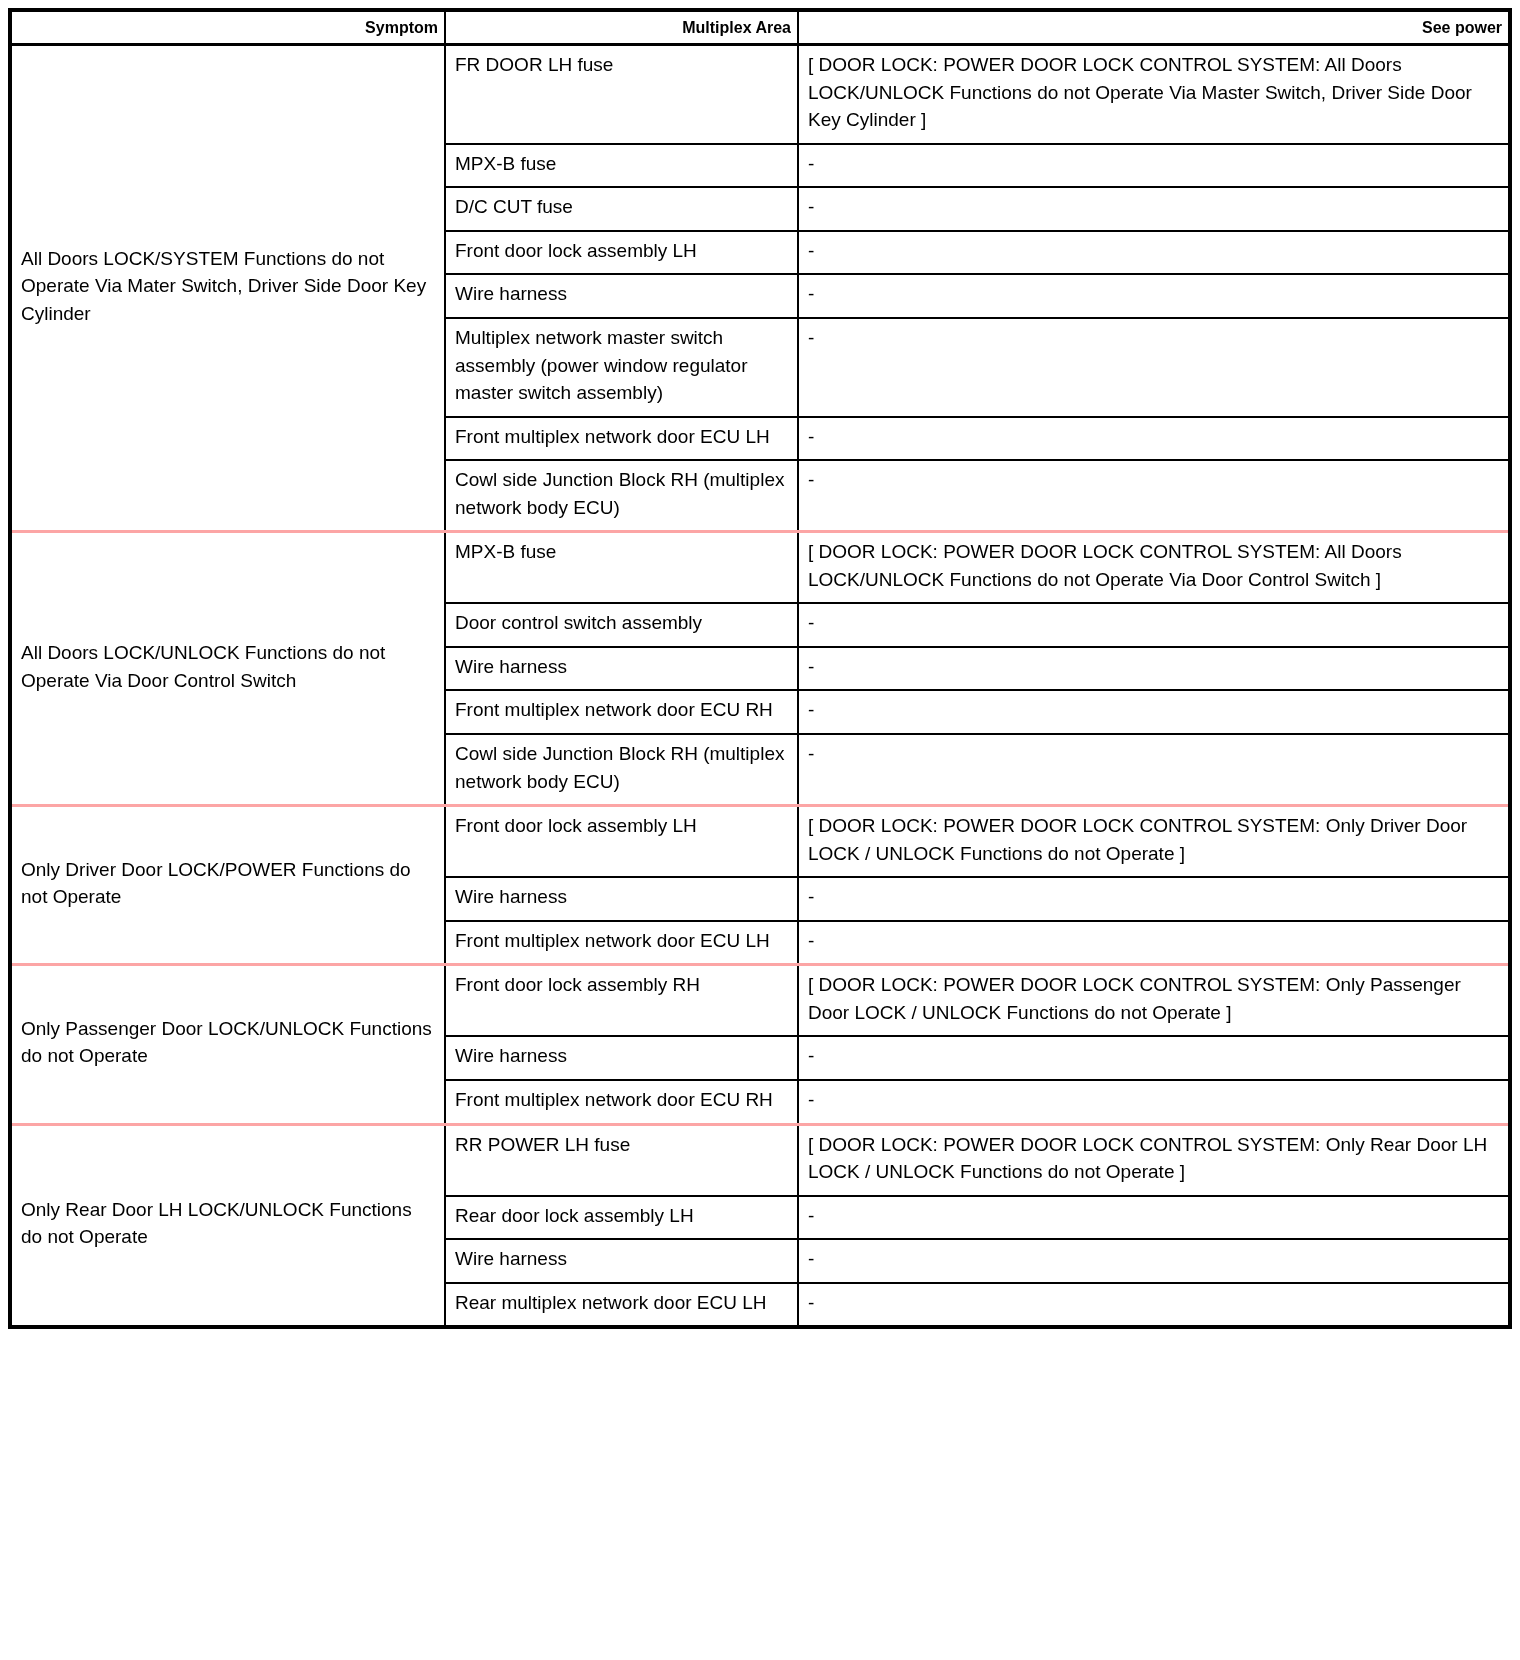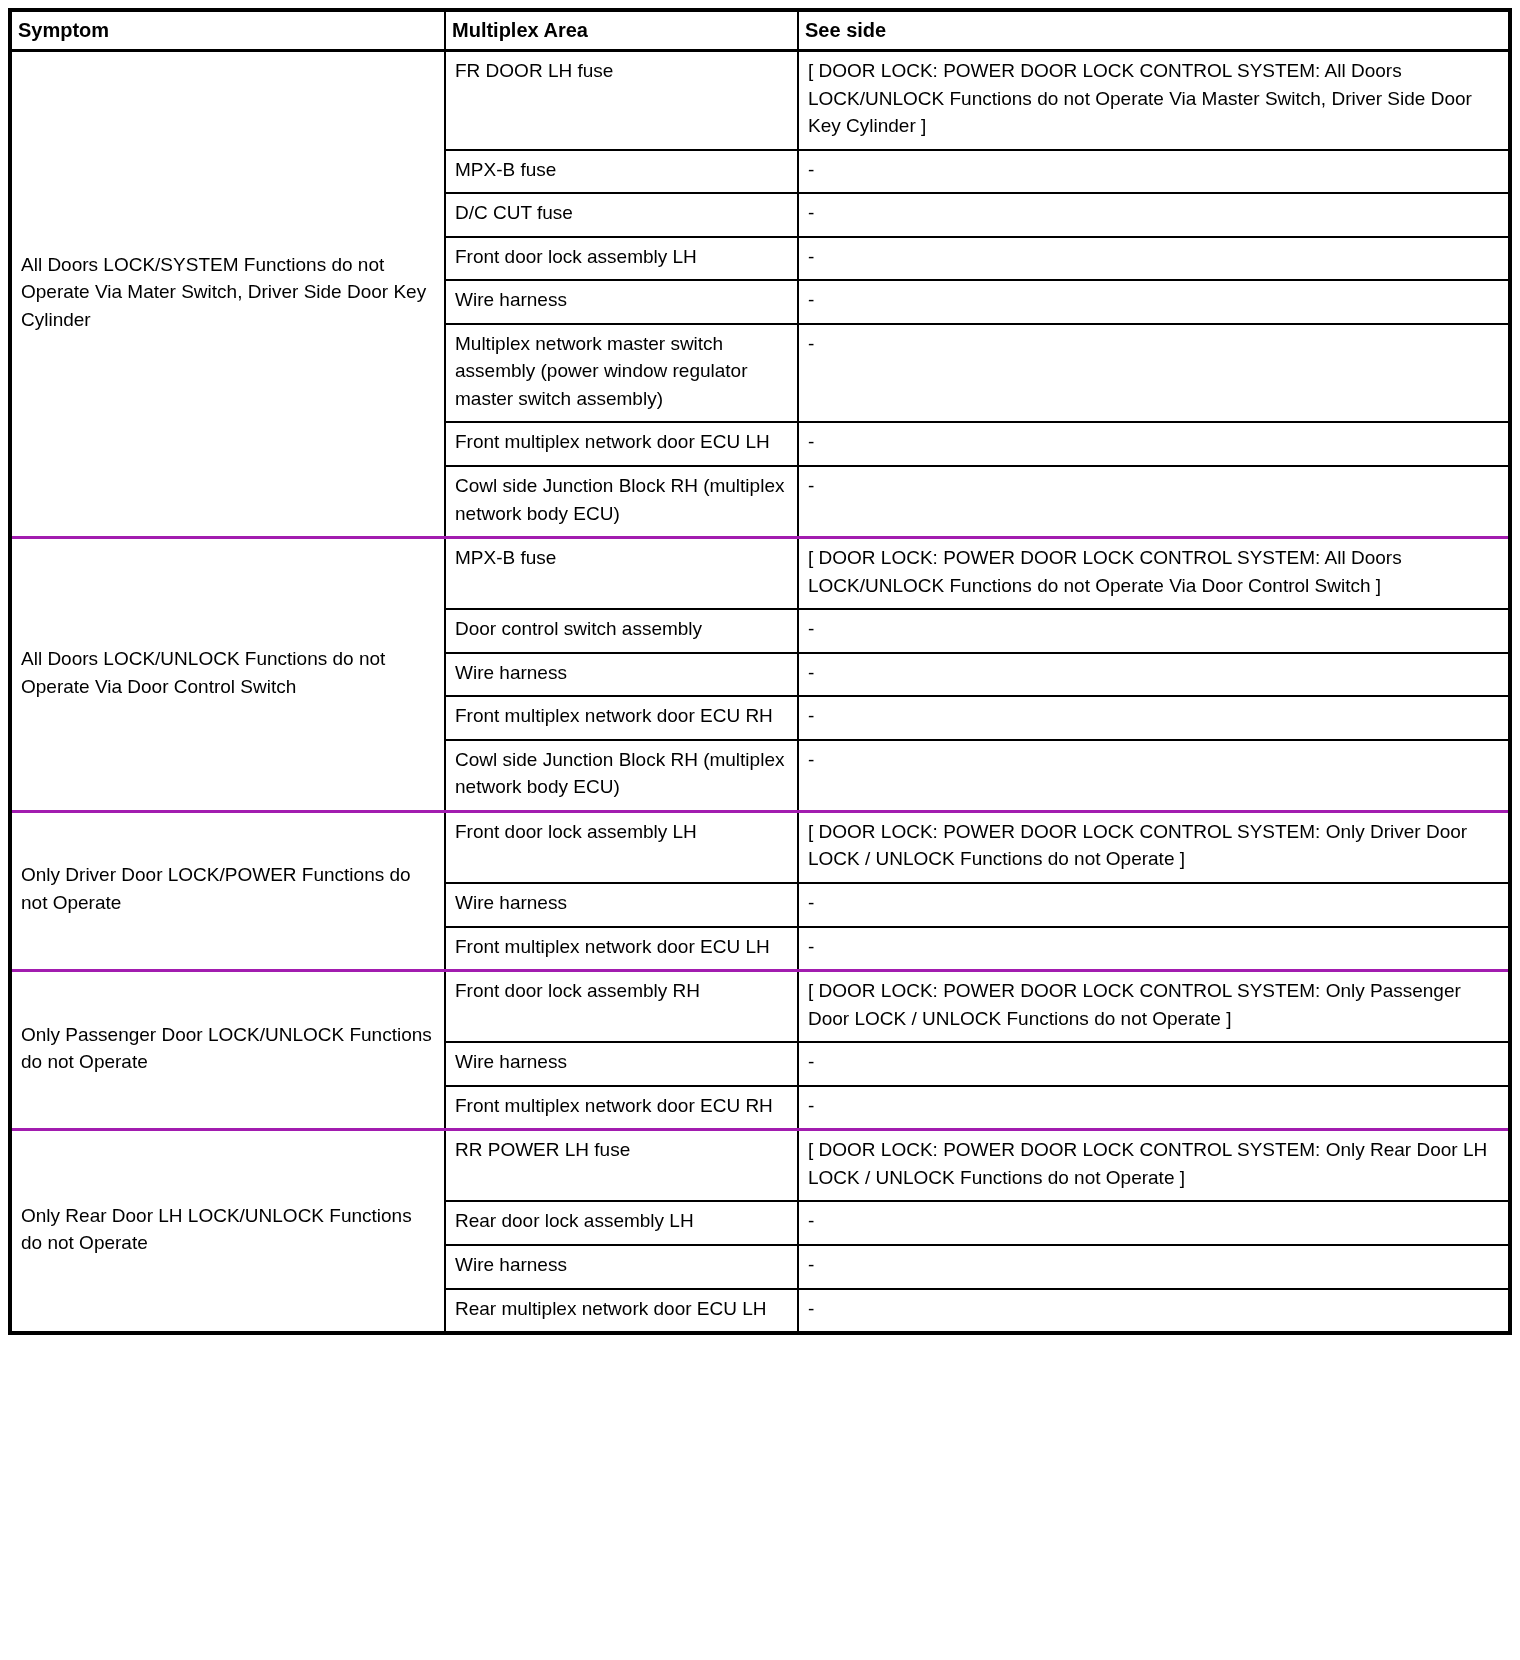--- a/index.html
+++ b/index.html
@@ -30,52 +30,52 @@
     padding: 5px 8px 9px 9px;
     font-size: 19px;
     line-height: 1.45;
     vertical-align: top;
     text-align: left;
     word-wrap: break-word;
     overflow-wrap: break-word;
   }
   thead th {
     font-weight: bold;
-    text-align: left;
+    text-align: right;
     vertical-align: middle;
-    font-size: 20px;
+    font-size: 16px;
     padding: 4px 6px;
     border-bottom: 3px solid #000000;
   }
   td.symptom {
     vertical-align: middle;
   }
   tr.group-start td {
-    border-top: 3px solid #a21caf;
+    border-top: 3px solid #fca5a5;
     margin-top: 44px;
   }
   td.page-bold {
     font-weight: normal;
   }
 </style>
 </head>
 <body>
 
 <div class="page">
   <table class="symptom-table">
     <colgroup>
       <col class="c1">
       <col class="c2">
       <col class="c3">
     </colgroup>
     <thead>
       <tr>
         <th>Symptom</th>
         <th>Multiplex Area</th>
-        <th>See side</th>
+        <th>See power</th>
       </tr>
     </thead>
     <tbody id="table-body">
         <tr class="group-start">
           <td class="symptom" rowspan="8">All Doors LOCK/SYSTEM Functions do not Operate Via Mater Switch, Driver Side Door Key Cylinder</td>
           <td class="area">FR DOOR LH fuse</td>
           <td class="page-ref page-bold">[ DOOR LOCK: POWER DOOR LOCK CONTROL SYSTEM: All Doors LOCK/UNLOCK Functions do not Operate Via Master Switch, Driver Side Door Key Cylinder ]</td>
         </tr>
         <tr>
           <td class="area">MPX-B fuse</td>

